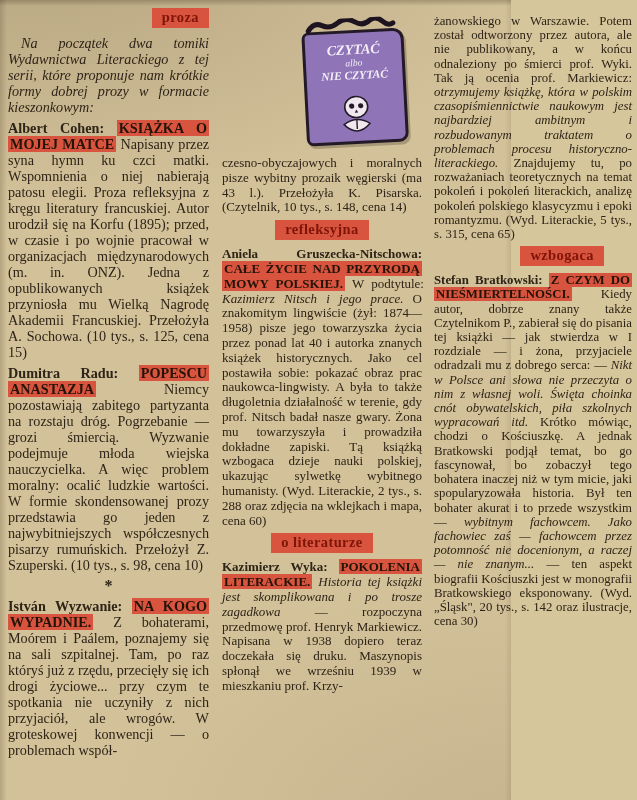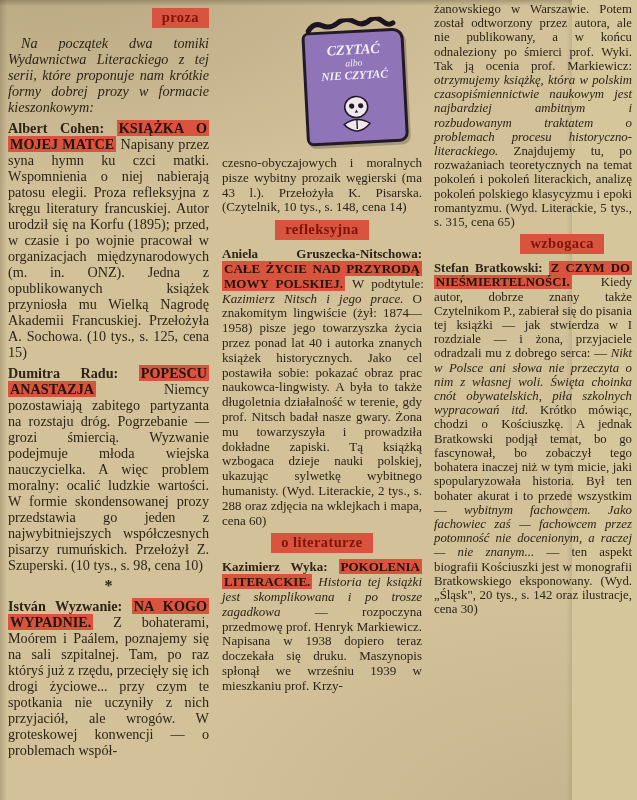--- a/index.html
+++ b/index.html
@@ -3,34 +3,34 @@
 <meta charset="utf-8">
 <style>
   * { margin:0; padding:0; box-sizing:border-box; }
   html,body { width:637px; height:800px; }
   body {
     font-family:"Liberation Serif","DejaVu Serif",serif;
     overflow:hidden;
     background:#d6c69b;
   }
   .page {
-    position:relative; width:572px; height:800px;
+    position:relative; width:511px; height:800px;
     background:
       radial-gradient(ellipse 900px 460px at 8% -6%, rgba(72,56,30,0.20), transparent 55%),
       radial-gradient(ellipse 700px 420px at 102% 104%, rgba(80,62,36,0.10), transparent 60%),
       linear-gradient(180deg, rgba(58,45,24,0.28) 0, rgba(58,45,24,0) 6px),
       linear-gradient(90deg, rgba(58,45,24,0.20) 0, rgba(58,45,24,0) 7px),
       linear-gradient(270deg, rgba(58,45,24,0.10) 0, rgba(58,45,24,0) 6px),
       #d2c199;
     color:#2e2417;
   }
   .col { position:absolute; }
   .col1 { left:8px;  top:8px;  width:201px; font-size:14.2px; line-height:16px; }
   .col2 { left:222px; top:20px; width:200px; font-size:13px;   line-height:14.8px; }
-  .col3 { left:434px; top:2px;  width:198px; font-size:12.8px; line-height:14.2px; }
+  .col3 { left:434px; top:14px;  width:198px; font-size:12.8px; line-height:14.2px; }
 
   .para { text-align:justify; margin-bottom:5px; }
   .para.indent { text-indent:13px; }
   .seg-normal { }
   .seg-bold { font-weight:bold; }
   .seg-italic { font-style:italic; }
   .seg-title {
     background:#d8543e; color:#241307; font-weight:bold;
     padding:0 2px;
     -webkit-box-decoration-break:clone; box-decoration-break:clone;

